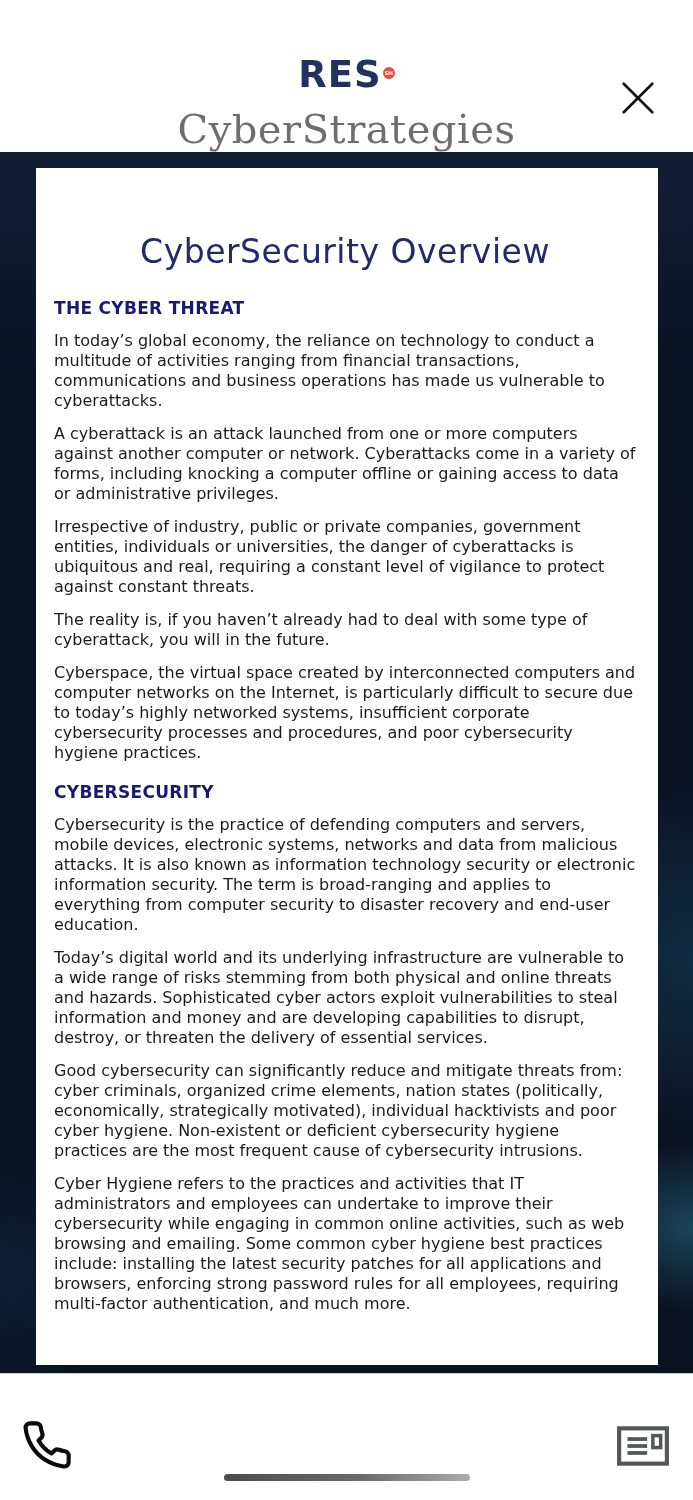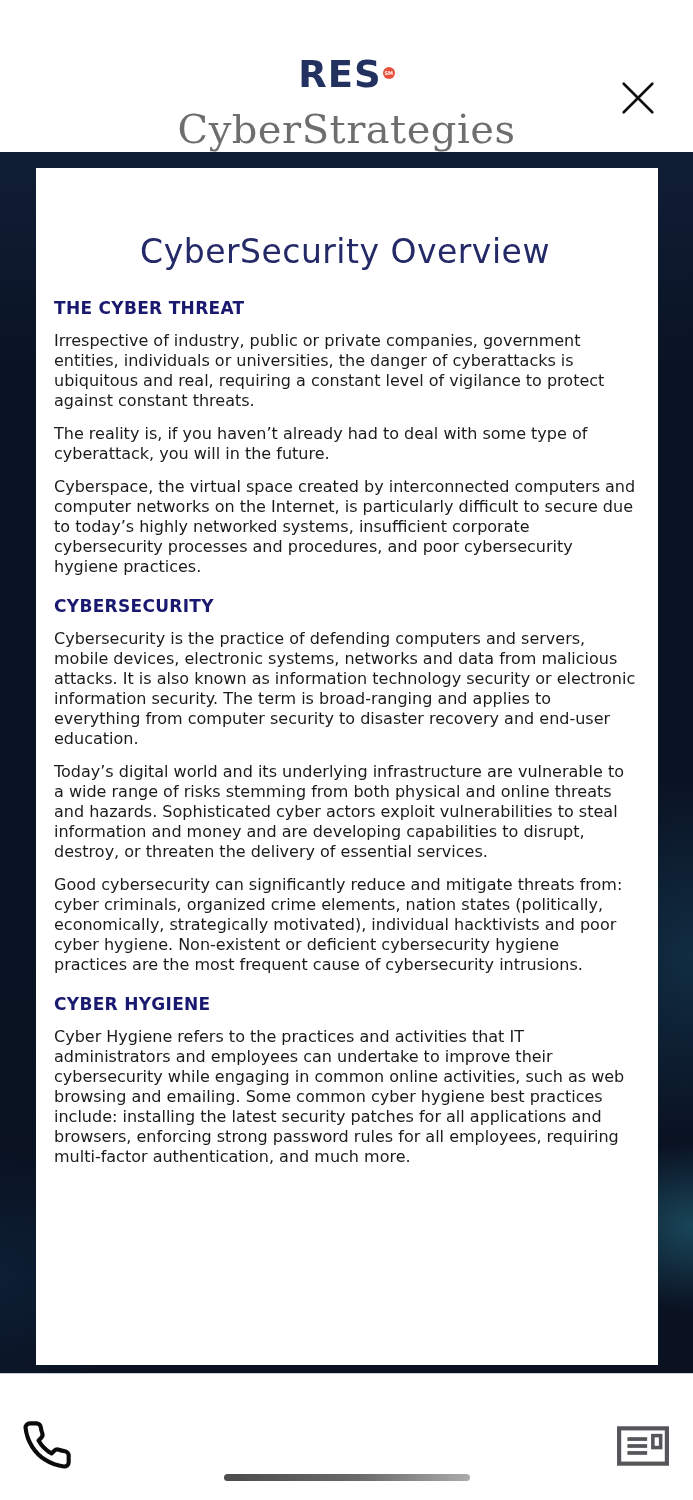--- a/index.html
+++ b/index.html
@@ -132,34 +132,35 @@
     </span>
   </button>
 </div>
 
 <div class="band">
   <div class="card">
     <div class="doc-title">CyberSecurity Overview</div>
 
     <div>
       <div class="sec-heading first">THE CYBER THREAT</div>
+      <p class="para">In today’s global economy, the reliance on technology to conduct a multitude of activities ranging from financial transactions, communications and business operations has made us vulnerable to cyberattacks.</p>
+      <p class="para">A cyberattack is an attack launched from one or more computers against another computer or network. Cyberattacks come in a variety of forms, including knocking a computer offline or gaining access to data or administrative privileges.</p>
       <p class="para">Irrespective of industry, public or private companies, government entities, individuals or universities, the danger of cyberattacks is ubiquitous and real, requiring a constant level of vigilance to protect against constant threats.</p>
       <p class="para">The reality is, if you haven’t already had to deal with some type of cyberattack, you will in the future.</p>
       <p class="para">Cyberspace, the virtual space created by interconnected computers and computer networks on the Internet, is particularly difficult to secure due to today’s highly networked systems, insufficient corporate cybersecurity processes and procedures, and poor cybersecurity hygiene practices.</p>
     </div>
 
     <div>
       <div class="sec-heading">CYBERSECURITY</div>
       <p class="para">Cybersecurity is the practice of defending computers and servers, mobile devices, electronic systems, networks and data from malicious attacks. It is also known as information technology security or electronic information security. The term is broad-ranging and applies to everything from computer security to disaster recovery and end-user education.</p>
       <p class="para">Today’s digital world and its underlying infrastructure are vulnerable to a wide range of risks stemming from both physical and online threats and hazards. Sophisticated cyber actors exploit vulnerabilities to steal information and money and are developing capabilities to disrupt, destroy, or threaten the delivery of essential services.</p>
       <p class="para">Good cybersecurity can significantly reduce and mitigate threats from: cyber criminals, organized crime elements, nation states (politically, economically, strategically motivated), individual hacktivists and poor cyber hygiene. Non-existent or deficient cybersecurity hygiene practices are the most frequent cause of cybersecurity intrusions.</p>
     </div>
 
     <div>
-      <div class="sec-heading">CYBER HYGIENE</div>
       <p class="para">Cyber Hygiene refers to the practices and activities that IT administrators and employees can undertake to improve their cybersecurity while engaging in common online activities, such as web browsing and emailing. Some common cyber hygiene best practices include: installing the latest security patches for all applications and browsers, enforcing strong password rules for all employees, requiring multi-factor authentication, and much more.</p>
 
     </div>
   </div>
 </div>
 
 <div class="footer">
   <button class="phone-btn">
     <span>
       <svg viewBox="0 0 24 24" width="52" height="52" fill="none" stroke="#0b0b0b" stroke-width="1.9" stroke-linecap="round" stroke-linejoin="round">

